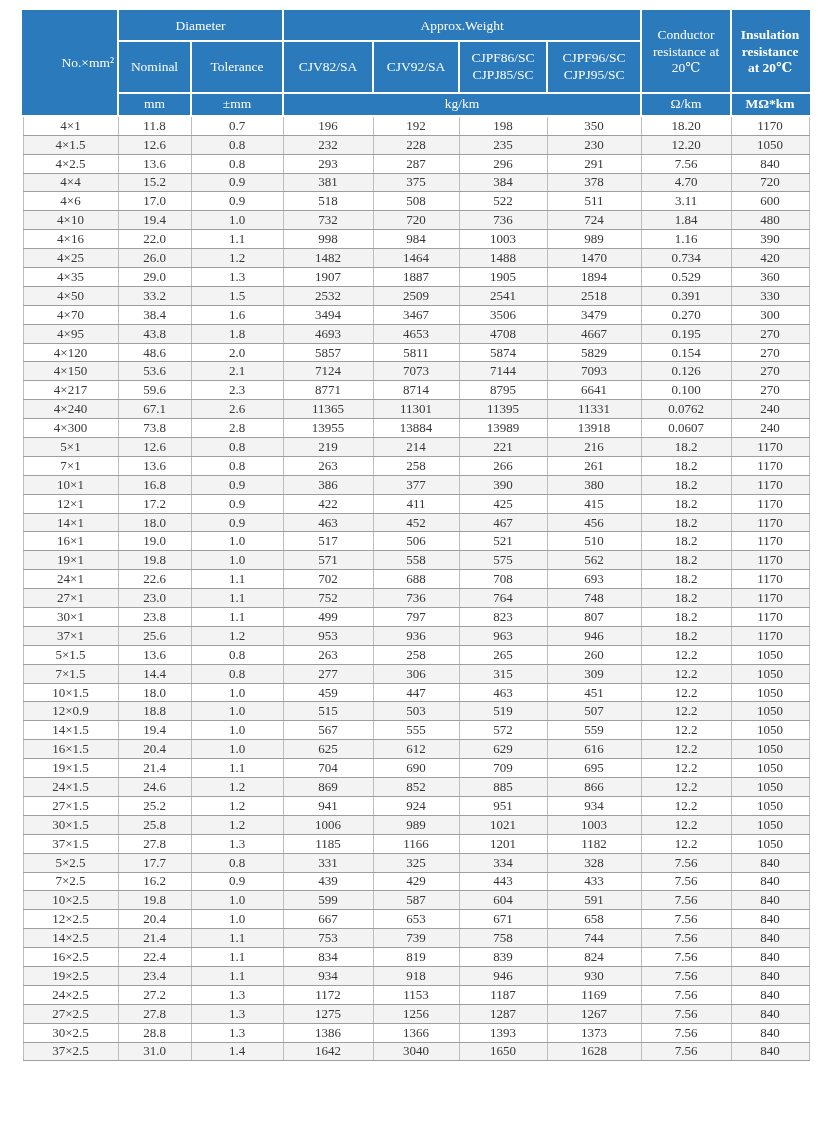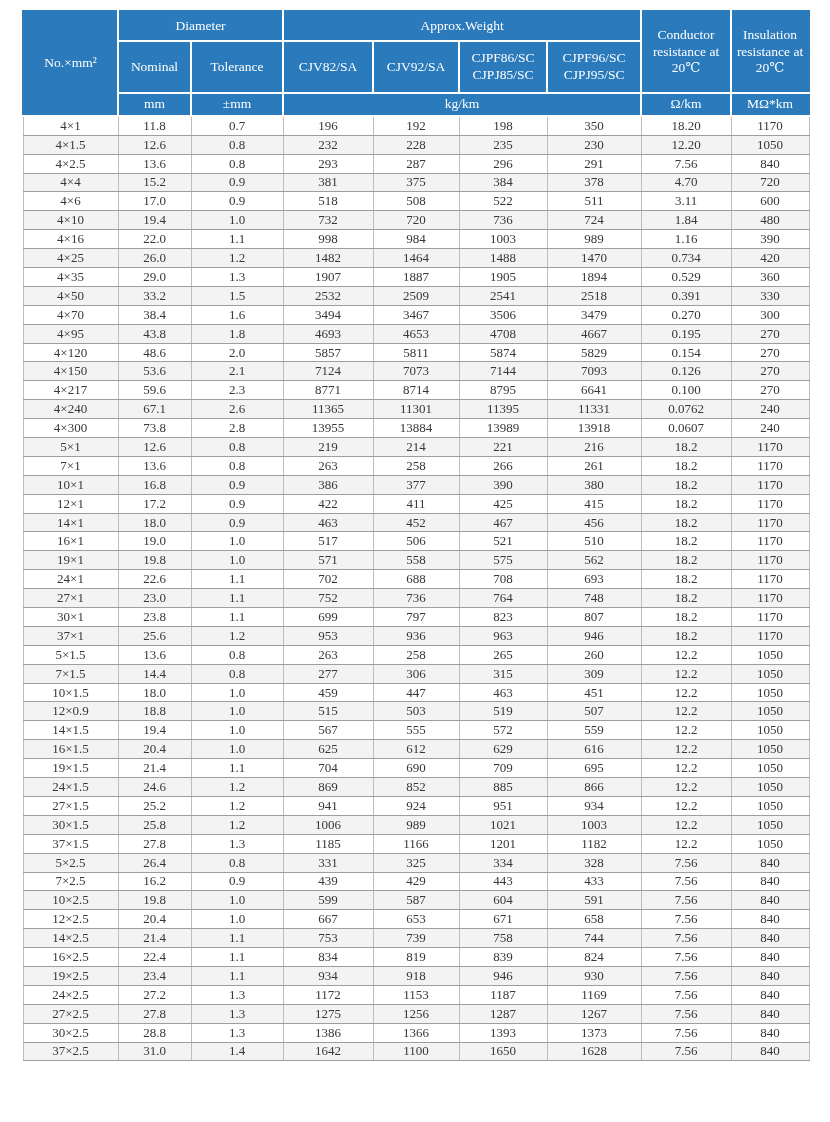--- a/index.html
+++ b/index.html
@@ -33,22 +33,22 @@
     text-align: center;
     vertical-align: middle;
     border: 2px solid #ffffff;
     padding: 2px 3px;
     box-sizing: border-box;
   }
   thead tr.group-row th   { height: 30px; }
   thead tr.name-row th    { height: 52px; }
   thead tr.unit-row th    { height: 21px; }
   
-  thead th.edge-l { border-left-color: #2b7abc; }
-  thead th.edge-r { border-right-color: #2b7abc; }
+  thead th.edge-l { border-left-color: #2b7abc; text-align: right; }
+  thead th.edge-r { border-right-color: #2b7abc; font-weight: bold; }
   thead tr.group-row th { border-top-color: #2b7abc; }
   
   tbody td {
     height: 17.9px;
     padding: 0 2px;
     font-size: 13px;
     color: #373737;
     text-align: center;
     vertical-align: middle;
     border-left: 1px solid #bdbdbd;
@@ -385,21 +385,21 @@
           <td>736</td>
           <td>764</td>
           <td>748</td>
           <td>18.2</td>
           <td>1170</td>
         </tr>
         <tr>
           <td>30×1</td>
           <td>23.8</td>
           <td>1.1</td>
-          <td>699</td>
+          <td>499</td>
           <td>797</td>
           <td>823</td>
           <td>807</td>
           <td>18.2</td>
           <td>1170</td>
         </tr>
         <tr>
           <td>37×1</td>
           <td>25.6</td>
           <td>1.2</td>
@@ -526,21 +526,21 @@
           <td>1.3</td>
           <td>1185</td>
           <td>1166</td>
           <td>1201</td>
           <td>1182</td>
           <td>12.2</td>
           <td>1050</td>
         </tr>
         <tr>
           <td>5×2.5</td>
-          <td>26.4</td>
+          <td>17.7</td>
           <td>0.8</td>
           <td>331</td>
           <td>325</td>
           <td>334</td>
           <td>328</td>
           <td>7.56</td>
           <td>840</td>
         </tr>
         <tr>
           <td>7×2.5</td>
@@ -639,21 +639,21 @@
           <td>1393</td>
           <td>1373</td>
           <td>7.56</td>
           <td>840</td>
         </tr>
         <tr>
           <td>37×2.5</td>
           <td>31.0</td>
           <td>1.4</td>
           <td>1642</td>
-          <td>1100</td>
+          <td>3040</td>
           <td>1650</td>
           <td>1628</td>
           <td>7.56</td>
           <td>840</td>
         </tr>
       </tbody>
   </table>
 </div>
 
 </body></html>

